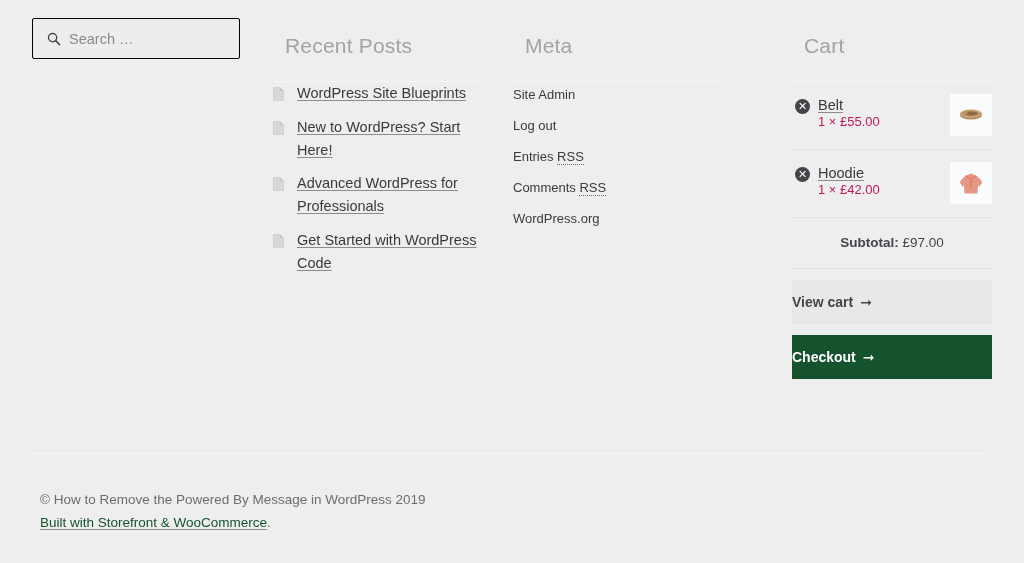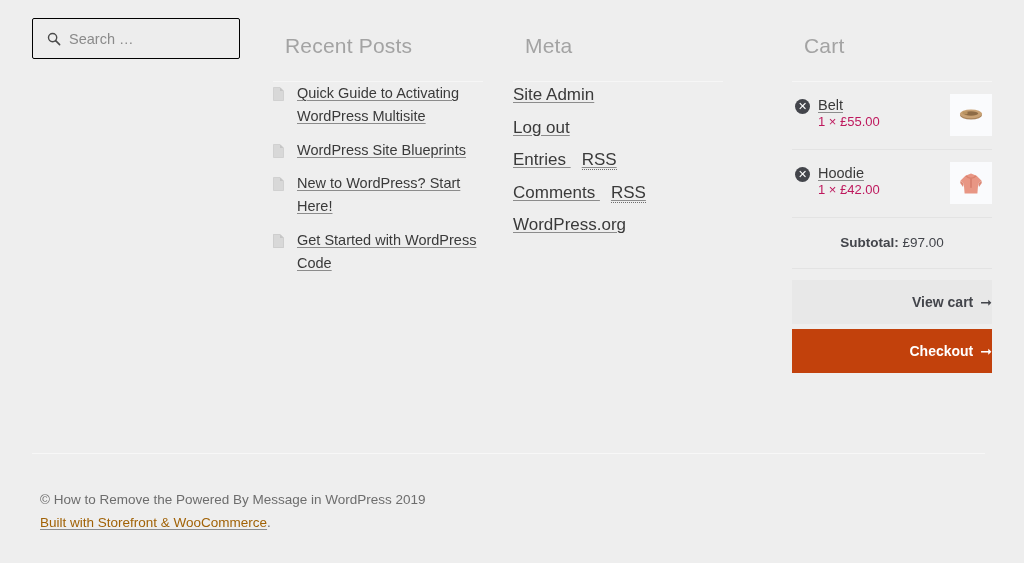--- a/index.html
+++ b/index.html
@@ -84,27 +84,26 @@
     text-decoration-color: #8c8c8c;
     text-underline-offset: 2px;
     cursor: pointer;
   }
 
   
   .meta-list { margin-top: 25px; }
   .meta-item { margin-bottom: 7px; line-height: 1.5; }
   .meta-link {
     color: #3a3a3a;
-    font-size: 17px;
-    text-decoration: underline;
+    font-size: 13px;
     text-decoration-color: #8c8c8c;
     text-underline-offset: 2px;
     cursor: pointer;
   }
-  .abbr { border-bottom: 1px dotted #6d6d6d; margin-left: 11px; }
+  .abbr { border-bottom: 1px dotted #6d6d6d; }
 
   
   .cart-list { margin-top: 0; }
   .cart-item {
     position: relative;
     min-height: 68px;
     padding: 14px 56px 14px 26px;
     border-bottom: 1px solid #e3e3e3;
   }
   .remove-btn {
@@ -142,58 +141,58 @@
     text-align: center;
     font-size: 13.5px;
     color: #43454b;
     padding: 17px 0 18px;
     border-bottom: 1px solid #e3e3e3;
   }
   .cart-subtotal strong { font-weight: bold; text-align: right; }
   .btn {
     display: block;
     width: 100%;
-    text-align: right;
+    text-align: left;
     font-size: 14px;
     font-weight: bold;
     border: 0;
     cursor: pointer;
     font-family: "Liberation Sans", "DejaVu Sans", sans-serif;
   }
   .btn-view {
     background: #e8e8e8;
     color: #43454b;
     padding: 14px 0;
     margin-top: 11px;
   }
   .btn-checkout {
-    background: #c2410c;
+    background: #14532d;
     color: #ffffff;
     padding: 14px 0;
-    margin-top: 5px;
+    margin-top: 11px;
   }
   .arrow { margin-left: 7px; font-family: "DejaVu Sans", sans-serif; }
 
   
   .footer-rule {
     position: absolute;
     left: 32px; top: 453px;
     width: 953px; height: 1px;
     background: #e3e3e3;
     border-bottom: 1px solid #f7f7f7;
   }
   .footer {
     position: absolute;
     left: 40px; top: 488px;
     font-size: 13.5px;
     color: #6d6d6d;
     line-height: 1.72;
   }
   .footer-link {
-    color: #a16207;
+    color: #14532d;
     text-decoration: underline;
     text-decoration-color: #8c8c8c;
     text-underline-offset: 2px;
     cursor: pointer;
   }
 </style>
 </head>
 <body>
 
 <div class="page">
@@ -214,47 +213,39 @@
     <h2 class="widget-title">Recent Posts</h2>
     <div class="widget-rule"></div>
     <ul class="plain posts">
       <li class="post-item">
         <span class="doc-icon">
           <svg viewBox="0 0 11 14" width="11" height="14">
             <path d="M0.5 0.5 H7 L10.5 4 V13.5 H0.5 Z" fill="#d8d8d8" stroke="#cdcdcd" stroke-width="0.8"></path>
             <path d="M7 0.5 V4 H10.5" fill="#c5c5c5"></path>
           </svg>
         </span>
-        <a class="post-link">Quick Guide to Activating WordPress Multisite</a>
+        <a class="post-link">WordPress Site Blueprints</a>
       </li>
       <li class="post-item">
         <span class="doc-icon">
           <svg viewBox="0 0 11 14" width="11" height="14">
             <path d="M0.5 0.5 H7 L10.5 4 V13.5 H0.5 Z" fill="#d8d8d8" stroke="#cdcdcd" stroke-width="0.8"></path>
             <path d="M7 0.5 V4 H10.5" fill="#c5c5c5"></path>
           </svg>
         </span>
-        <a class="post-link">WordPress Site Blueprints</a>
+        <a class="post-link">New to WordPress? Start Here!</a>
       </li>
       <li class="post-item">
         <span class="doc-icon">
           <svg viewBox="0 0 11 14" width="11" height="14">
             <path d="M0.5 0.5 H7 L10.5 4 V13.5 H0.5 Z" fill="#d8d8d8" stroke="#cdcdcd" stroke-width="0.8"></path>
             <path d="M7 0.5 V4 H10.5" fill="#c5c5c5"></path>
           </svg>
         </span>
-        <a class="post-link">New to WordPress? Start Here!</a>
-      </li>
-      <li class="post-item">
-        <span class="doc-icon">
-          <svg viewBox="0 0 11 14" width="11" height="14">
-            <path d="M0.5 0.5 H7 L10.5 4 V13.5 H0.5 Z" fill="#d8d8d8" stroke="#cdcdcd" stroke-width="0.8"></path>
-            <path d="M7 0.5 V4 H10.5" fill="#c5c5c5"></path>
-          </svg>
-        </span>
+        <a class="post-link">Advanced WordPress for Professionals</a>
       </li>
       <li class="post-item">
         <span class="doc-icon">
           <svg viewBox="0 0 11 14" width="11" height="14">
             <path d="M0.5 0.5 H7 L10.5 4 V13.5 H0.5 Z" fill="#d8d8d8" stroke="#cdcdcd" stroke-width="0.8"></path>
             <path d="M7 0.5 V4 H10.5" fill="#c5c5c5"></path>
           </svg>
         </span>
         <a class="post-link">Get Started with WordPress Code</a>
       </li>

